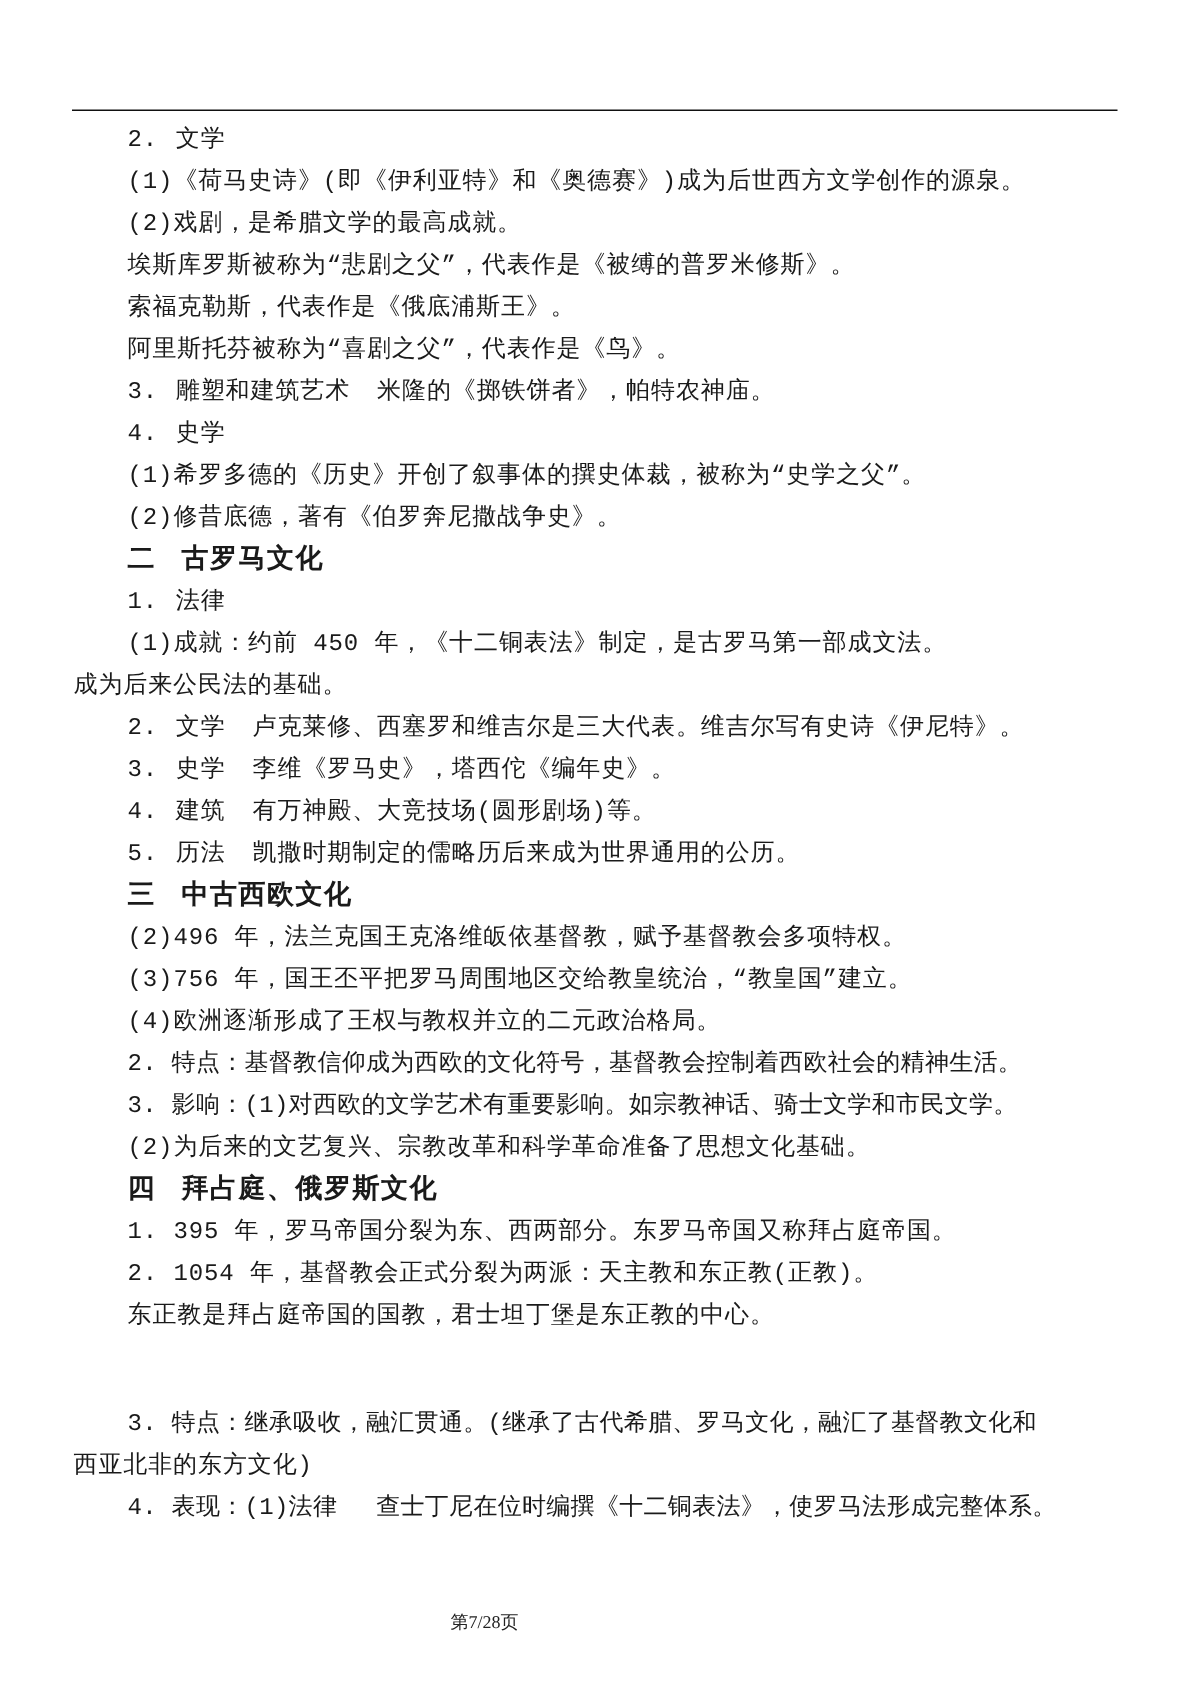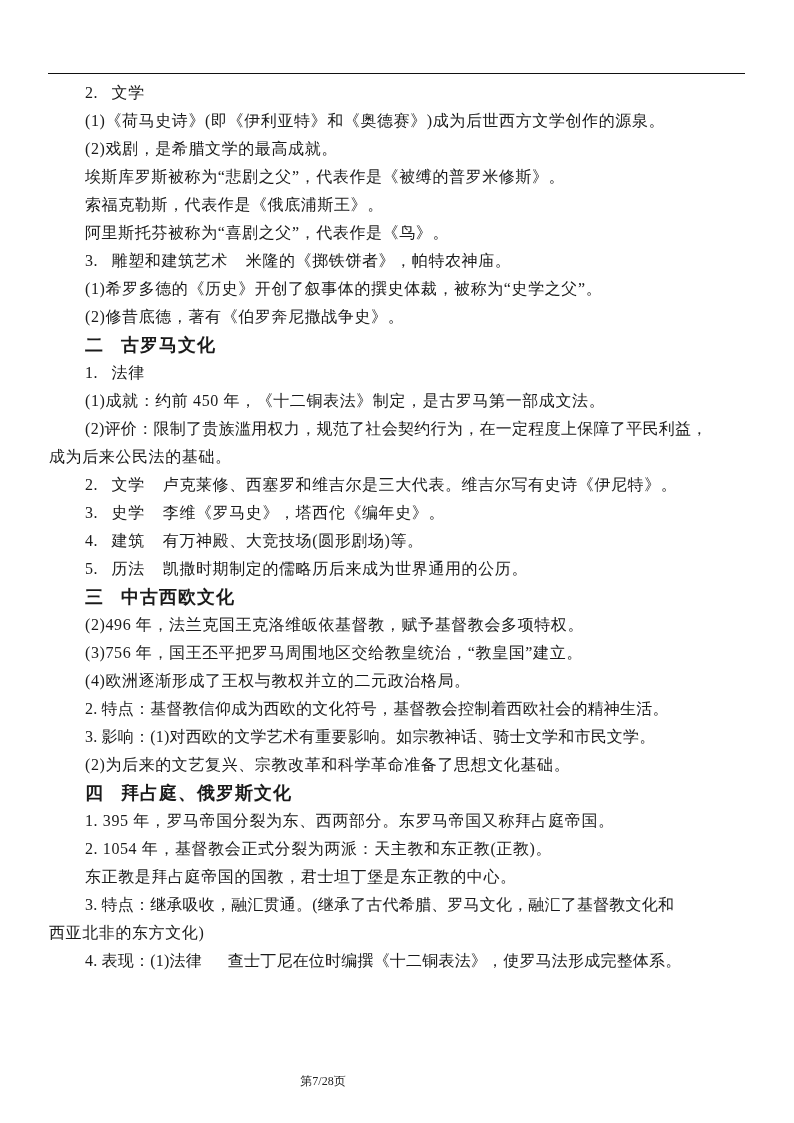--- a/index.html
+++ b/index.html
@@ -28,20 +28,21 @@
       left: 49px;
       top: 79px;
       width: 697px;
     }
     .line {
       font-size: 16px;
       line-height: 28px;
       height: 28px;
       white-space: nowrap;
       letter-spacing: 0.6px;
+      font-family: Liberation Mono, monospace;
     }
     .indent {
       padding-left: 36px;
     }
     .wrap-cont {
       padding-left: 0;
     }
     .heading {
       font-family: "DejaVu Sans", "Liberation Sans", sans-serif;
       font-weight: bold;
@@ -91,32 +92,35 @@
   <div class="line indent">(2)戏剧，是希腊文学的最高成就。</div>
   <div class="line indent">埃斯库罗斯被称为“悲剧之父”，代表作是《被缚的普罗米修斯》。</div>
   <div class="line indent">索福克勒斯，代表作是《俄底浦斯王》。</div>
   <div class="line indent">阿里斯托芬被称为“喜剧之父”，代表作是《鸟》。</div>
 
   <div class="line indent">
     <span class="item-num">3.</span>
     <span>雕塑和建筑艺术</span><span class="gap"></span><span>米隆的《掷铁饼者》，帕特农神庙。</span>
   </div>
 
+  <div class="line indent">
+    <span class="item-num">4.</span>
+    <span>史学</span>
+  </div>
   <div class="line indent">(1)希罗多德的《历史》开创了叙事体的撰史体裁，被称为“史学之父”。</div>
   <div class="line indent">(2)修昔底德，著有《伯罗奔尼撒战争史》。</div>
 
   <div class="line heading">
     <span class="num">二</span><span>古罗马文化</span>
   </div>
   <div class="line indent">
     <span class="item-num">1.</span>
     <span>法律</span>
   </div>
   <div class="line indent">(1)成就：约前 450 年，《十二铜表法》制定，是古罗马第一部成文法。</div>
-  <div class="line indent" style="letter-spacing:0.3px;">(2)评价：限制了贵族滥用权力，规范了社会契约行为，在一定程度上保障了平民利益，</div>
   <div class="line wrap-cont">成为后来公民法的基础。</div>
 
   <div class="line indent">
     <span class="item-num">2.</span>
     <span>文学</span><span class="gap"></span><span>卢克莱修、西塞罗和维吉尔是三大代表。维吉尔写有史诗《伊尼特》。</span>
   </div>
   <div class="line indent">
     <span class="item-num">3.</span>
     <span>史学</span><span class="gap"></span><span>李维《罗马史》，塔西佗《编年史》。</span>
   </div>
@@ -138,21 +142,21 @@
   <div class="line indent" style="letter-spacing:0.2px;">2. 特点：基督教信仰成为西欧的文化符号，基督教会控制着西欧社会的精神生活。</div>
   <div class="line indent" style="letter-spacing:0.2px;">3. 影响：(1)对西欧的文学艺术有重要影响。如宗教神话、骑士文学和市民文学。</div>
   <div class="line indent">(2)为后来的文艺复兴、宗教改革和科学革命准备了思想文化基础。</div>
 
   <div class="line heading">
     <span class="num">四</span><span>拜占庭、俄罗斯文化</span>
   </div>
   <div class="line indent">1. 395 年，罗马帝国分裂为东、西两部分。东罗马帝国又称拜占庭帝国。</div>
   <div class="line indent">2. 1054 年，基督教会正式分裂为两派：天主教和东正教(正教)。</div>
   <div class="line indent">东正教是拜占庭帝国的国教，君士坦丁堡是东正教的中心。</div>
-  <div class="line indent" style="letter-spacing:0.2px;">3. 特点：继承吸收，融汇贯通。(继承了古代希腊、罗马文化，融汇了基督教文化和</div>
+  <div class="line indent" style="letter-spacing:0.2px;margin-top:44px;">3. 特点：继承吸收，融汇贯通。(继承了古代希腊、罗马文化，融汇了基督教文化和</div>
   <div class="line wrap-cont">西亚北非的东方文化)</div>
   <div class="line indent" style="letter-spacing:0.2px;">
     <span>4. 表现：(1)法律</span><span class="gap-wide"></span><span>查士丁尼在位时编撰《十二铜表法》，使罗马法形成完整体系。</span>
   </div>
 
 </div>
 
 <div class="footer">第7/28页</div>
 
 </body></html>

